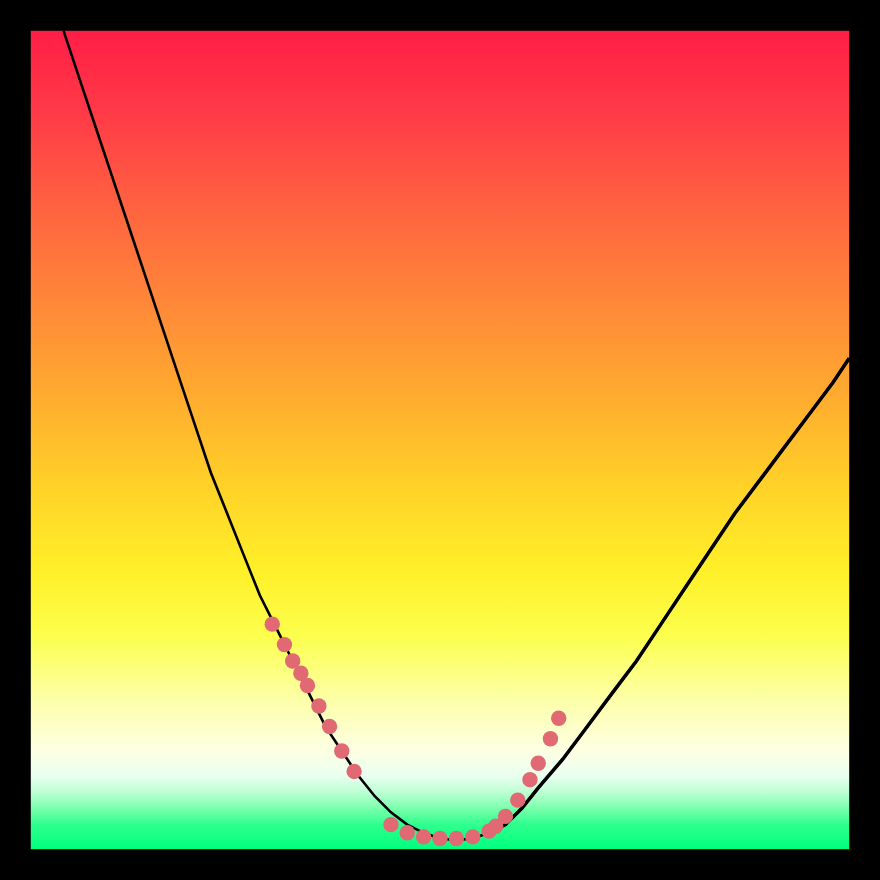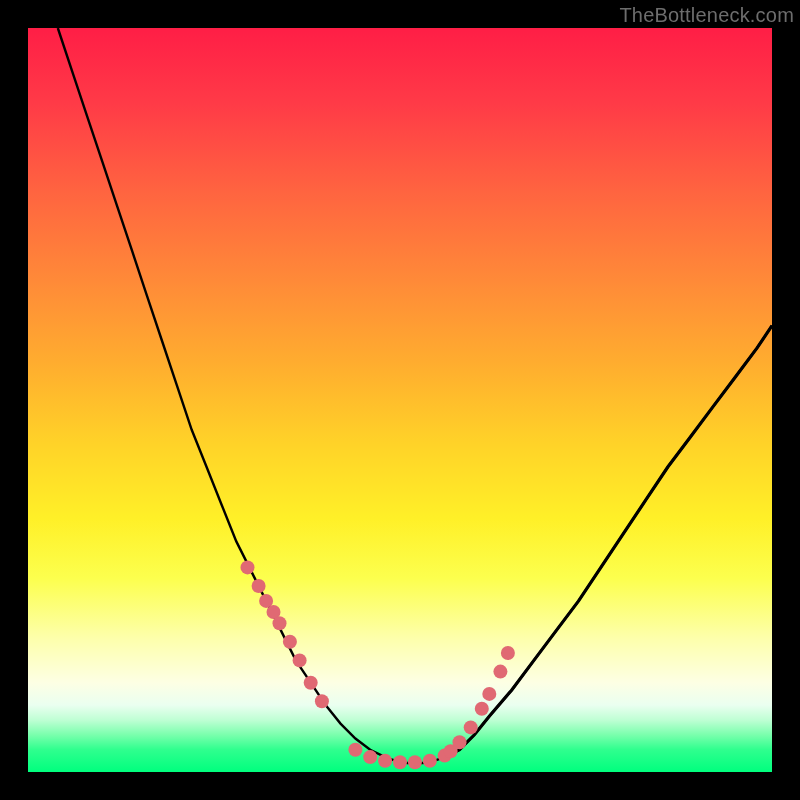--- a/index.html
+++ b/index.html
@@ -62,21 +62,20 @@
     width: 744px;
     height: 744px;
     overflow: visible;
   }
 </style>
 </head>
 <body>
 
 <div class="frame">
 
-  <div class="watermark">TheBottleneck.com</div>
 
   <div class="plot">
     <svg class="curve" viewBox="0 0 744 744" preserveAspectRatio="none">
       <path id="curve-path" fill="none" stroke="#000" stroke-width="2.4" d="M29.8 0.0 L44.6 44.6 L59.5 89.3 L74.4 133.9 L89.3 178.6 L104.2 223.2 L119.0 267.8 L133.9 312.5 L148.8 357.1 L163.7 401.8 L178.6 439.0 L193.4 476.2 L208.3 513.4 L223.2 543.1 L238.1 572.9 L253.0 602.6 L267.8 632.4 L282.7 654.7 L297.6 677.0 L312.5 695.6 L327.4 710.5 L342.2 721.7 L357.1 729.1 L372.0 734.3 L386.9 735.8 L401.8 734.3 L416.6 729.1 L431.5 721.7 L446.4 706.8 L461.3 688.2 L483.6 662.2 L505.9 632.4 L528.2 602.6 L550.6 572.9 L572.9 539.4 L595.2 505.9 L617.5 472.4 L639.8 439.0 L662.2 409.2 L684.5 379.4 L706.8 349.7 L729.1 319.9 L744.0 297.6"></path>
       <path id="curve-path-right" fill="none" stroke="#000" stroke-width="3.2" d="M416.6 729.1 L431.5 721.7 L446.4 706.8 L461.3 688.2 L483.6 662.2 L505.9 632.4 L528.2 602.6 L550.6 572.9 L572.9 539.4 L595.2 505.9 L617.5 472.4 L639.8 439.0 L662.2 409.2 L684.5 379.4 L706.8 349.7 L729.1 319.9 L744.0 297.6"></path>
       <g id="markers">
           <circle cx="219.5" cy="539.4" r="7" fill="#e06973" stroke="#c9535e" stroke-width="0"></circle>
           <circle cx="230.6" cy="558.0" r="7" fill="#e06973" stroke="#c9535e" stroke-width="0"></circle>
           <circle cx="238.1" cy="572.9" r="7" fill="#e06973" stroke="#c9535e" stroke-width="0"></circle>
           <circle cx="245.5" cy="584.0" r="7" fill="#e06973" stroke="#c9535e" stroke-width="0"></circle>

